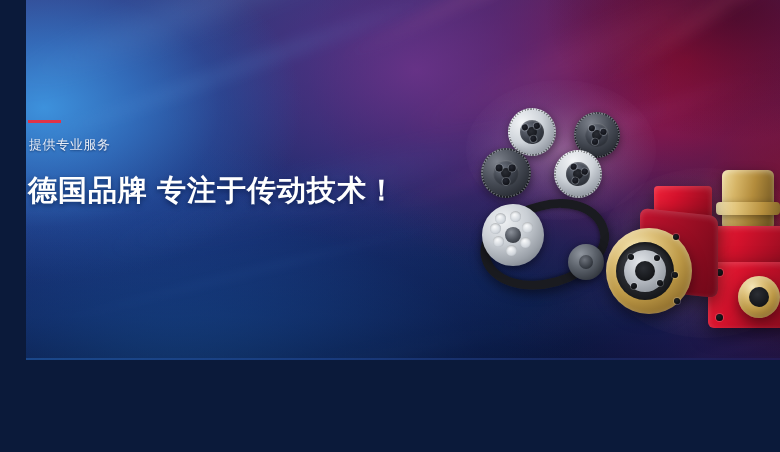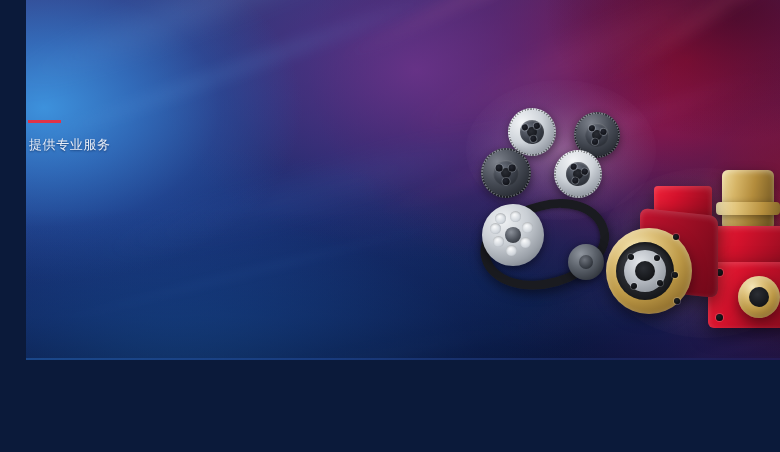--- a/index.html
+++ b/index.html
@@ -416,16 +416,17 @@
       <div class="gb-bolt" style="left:75px;top:48px;width:6px;height:6px;"></div>
       <div class="gb-bolt" style="left:74px;top:86px;width:6px;height:6px;"></div>
       <div class="gb-bolt" style="left:76px;top:112px;width:6px;height:6px;"></div>
     </div>
 
   </div>
 
   <div class="copy">
     <div class="accent-rule"></div>
     <div class="kicker">提供专业服务</div>
+    <div class="headline">德国品牌 专注于传动技术！</div>
   </div>
 
   <div class="bottom-rule"></div>
 </div>
 
 </body></html>

